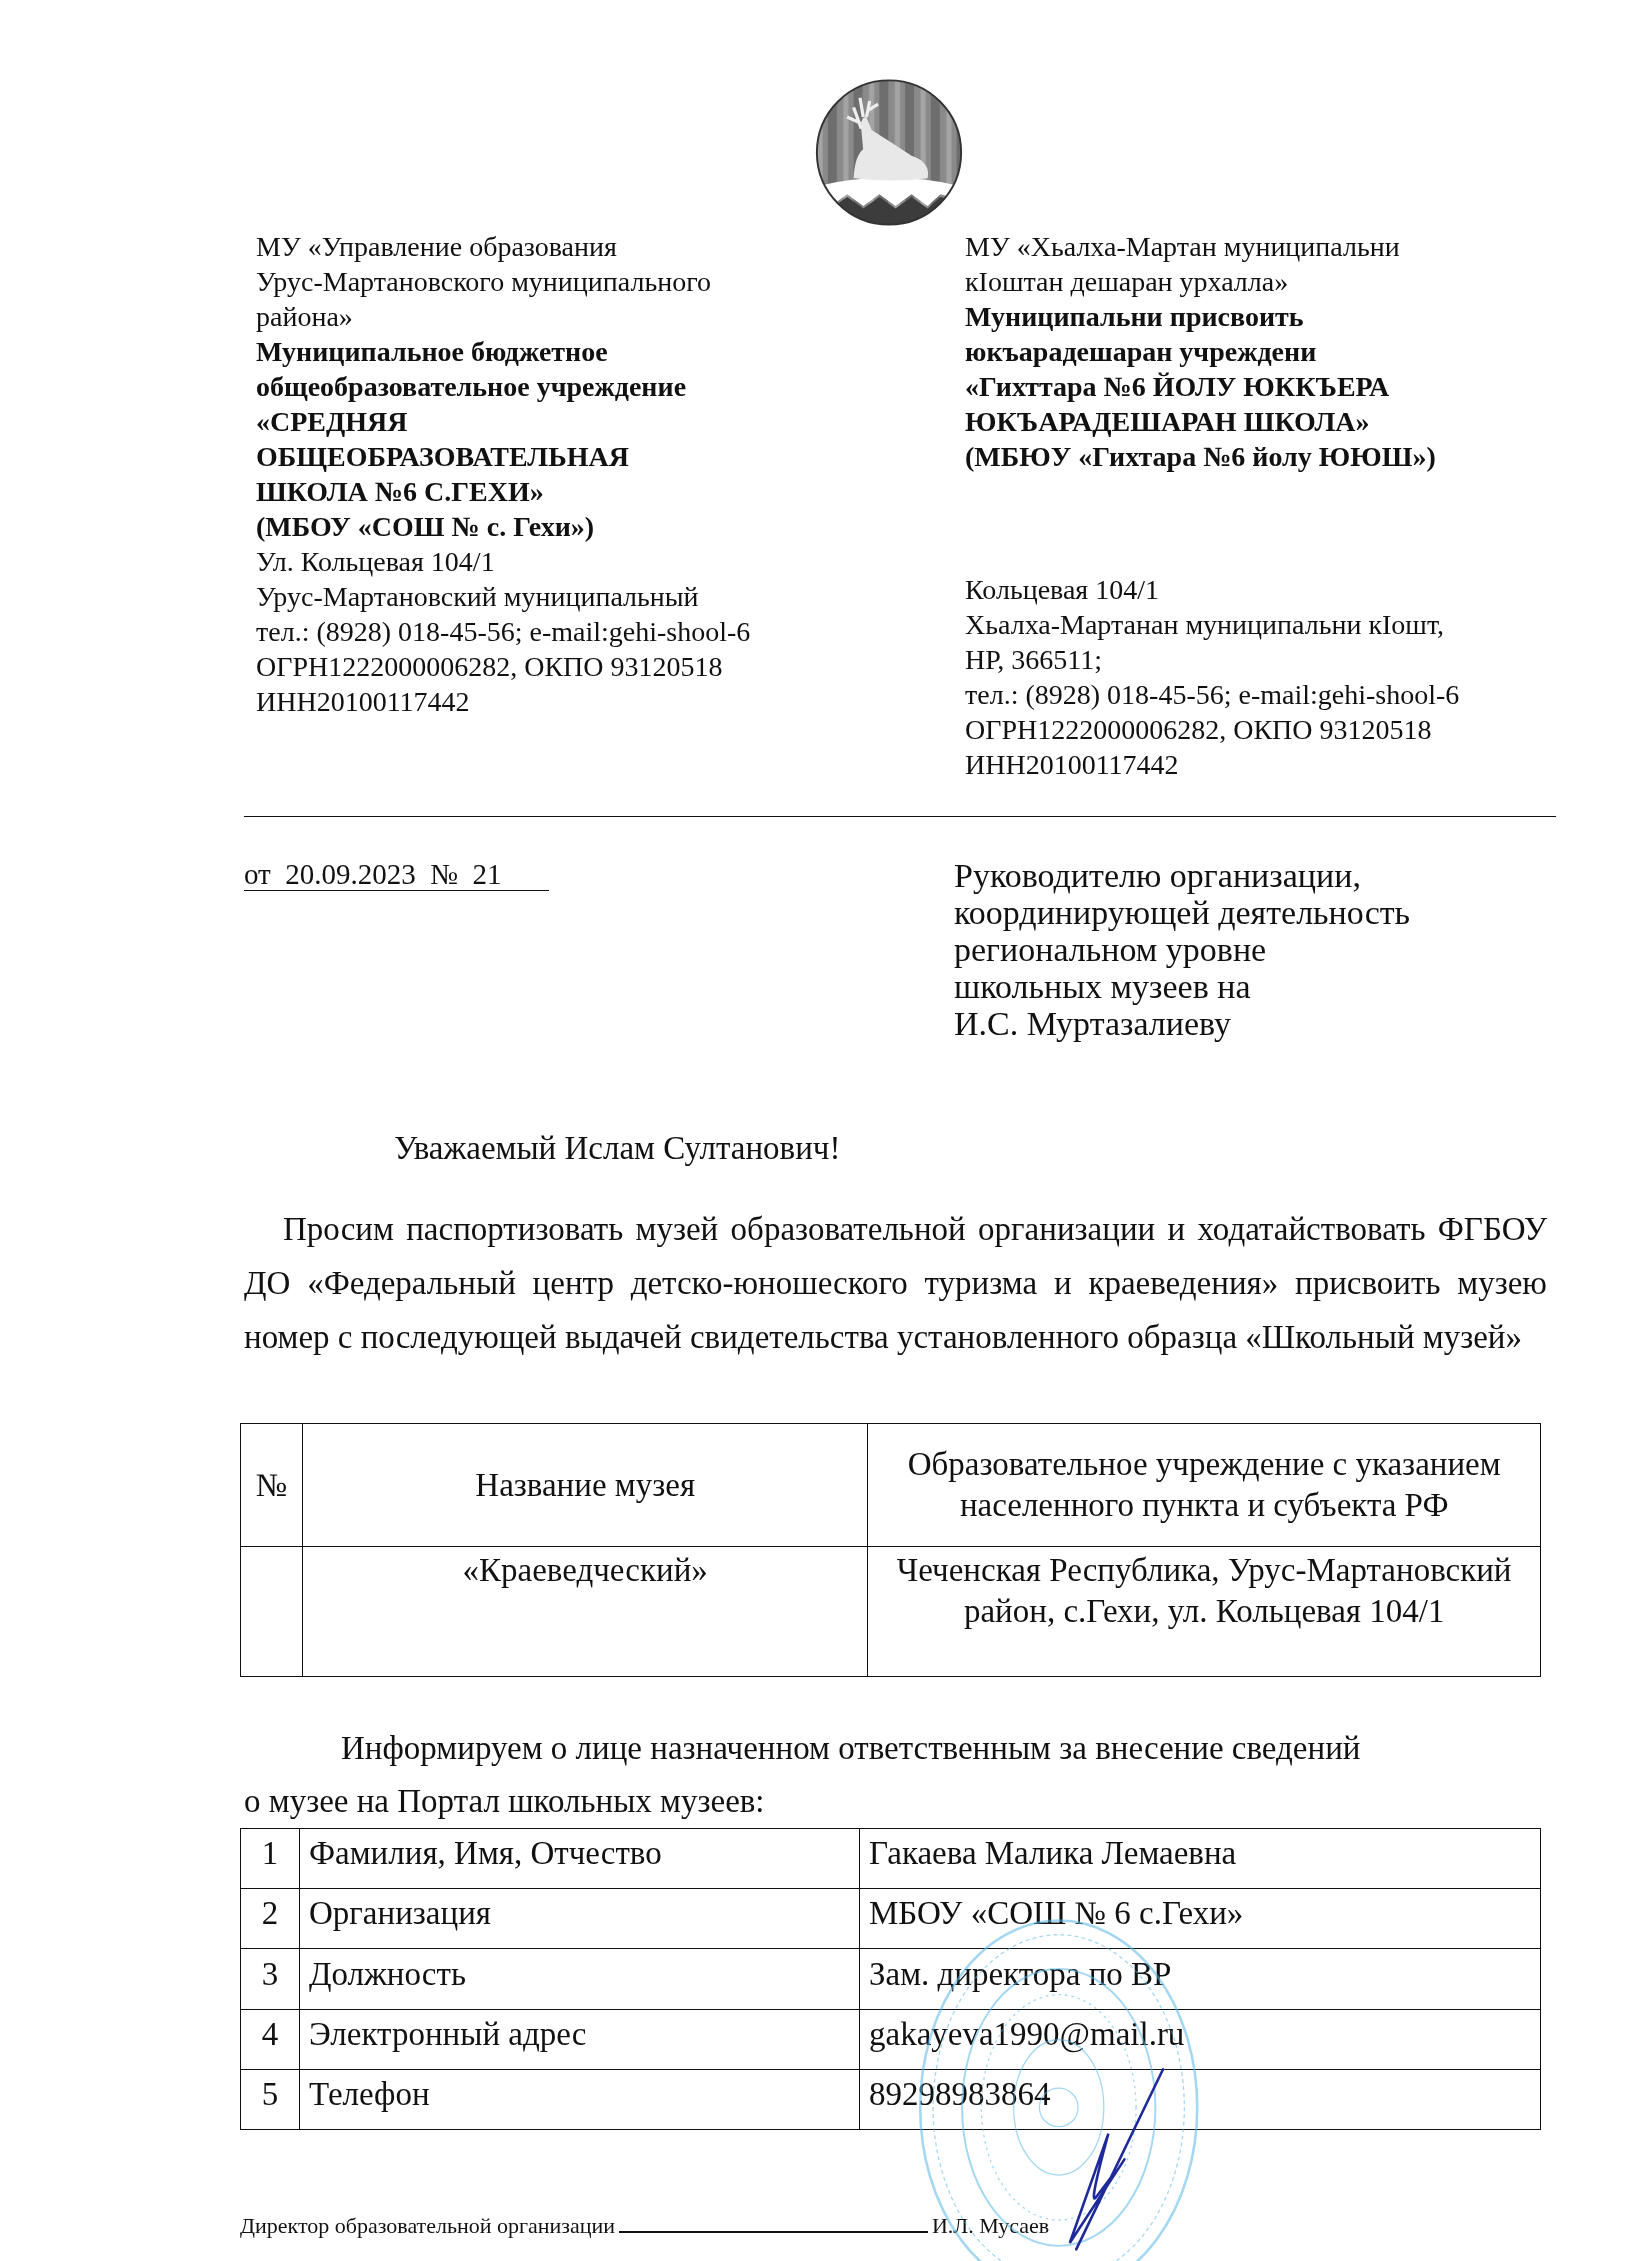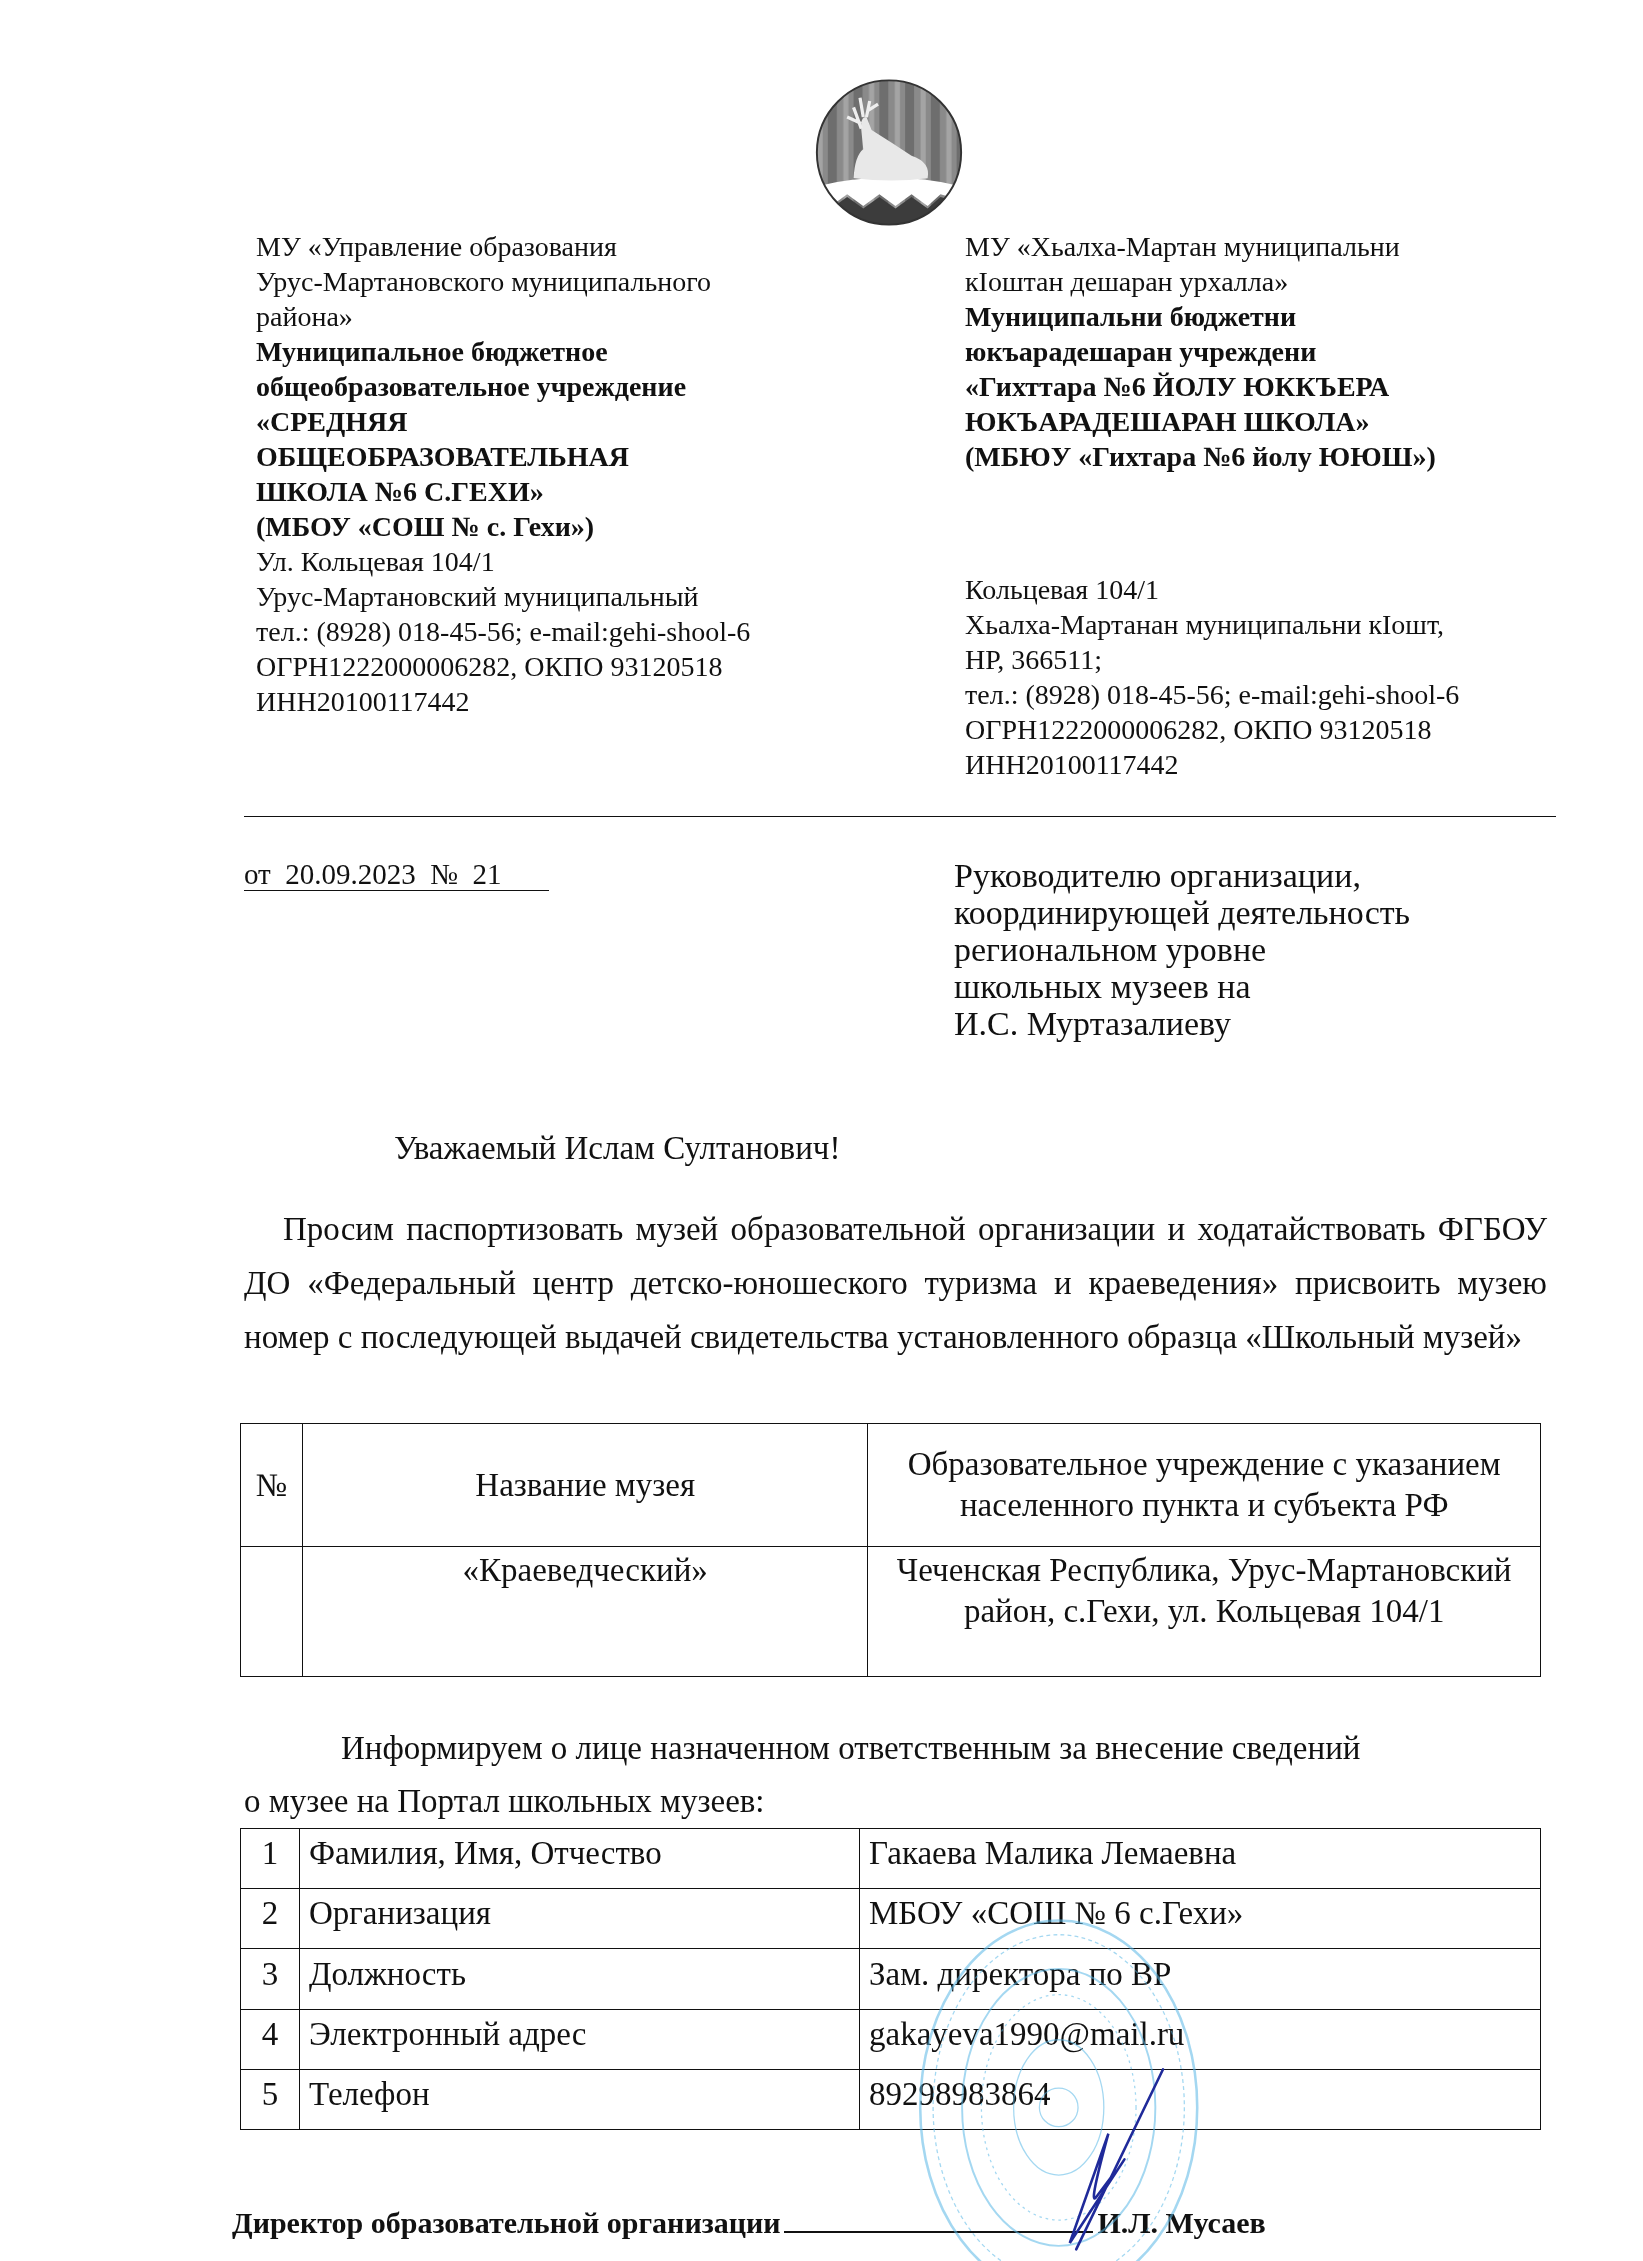--- a/index.html
+++ b/index.html
@@ -40,21 +40,21 @@
   #museum-table td.c-name { width: 554px; }
 
   #info-text { left: 244px; top: 1722px; width: 1302px; font-size: 33px; line-height: 53px; }
   #info-text .p1 { text-indent: 97px; }
 
   #contact-table { left: 240px; top: 1828px; width: 1301px; font-size: 33px; line-height: 39px; }
   #contact-table td { border: 1.9px solid #111; height: 54px; vertical-align: top; padding: 5.2px 9px 0 9px; text-align: left; }
   #contact-table td.c-no { width: 58px; padding: 5.2px 0 0 0; text-align: center; }
   #contact-table td.c-field { width: 541px; }
 
-  #signature-line { left: 232px; top: 2203px; font-size: 30px; line-height: 39px; white-space: nowrap; font-weight: bold; }
+  #signature-line { left: 240px; top: 2203px; font-size: 22px; line-height: 39px; white-space: nowrap; }
   #signature-line .blank { display: inline-block; width: 309px; border-bottom: 2.6px solid #111; height: 28px; vertical-align: baseline; margin: 0 3.9px; }
 
   #stamp { left: 888px; top: 1914px; width: 335px; height: 361px; pointer-events: none; }
   #signature { left: 999px; top: 2050px; width: 193px; height: 211px; pointer-events: none; }
 </style>
 </head>
 <body>
 
 <div id="emblem" class="abs">
   <svg width="174" height="161" viewBox="0 0 270 250">
@@ -93,21 +93,21 @@
     <span class="line">Урус-Мартановский муниципальный</span>
     <span class="line">тел.: (8928) 018-45-56; e-mail:gehi-shool-6</span>
     <span class="line">ОГРН1222000006282, ОКПО 93120518</span>
     <span class="line">ИНН20100117442</span>
   </div>
 
 <div id="header-right" class="abs hdr">
   <div id="header-right-org">
       <span class="line">МУ «Хьалха-Мартан муниципальни</span>
       <span class="line">кIоштан дешаран урхалла»</span>
-      <span class="line b">Муниципальни бюджетни</span>
+      <span class="line b">Муниципальни присвоить</span>
       <span class="line b">юкъарадешаран учреждени</span>
       <span class="line b">«Гихттара №6 ЙОЛУ ЮККЪЕРА</span>
       <span class="line b">ЮКЪАРАДЕШАРАН ШКОЛА»</span>
       <span class="line b">(МБЮУ «Гихтара №6 йолу ЮЮШ»)</span>
     </div>
   <div class="gap-right"></div>
   <div id="header-right-contacts">
       <span class="line">Кольцевая 104/1</span>
       <span class="line">Хьалха-Мартанан муниципальни кIошт,</span>
       <span class="line">НР, 366511;</span>

